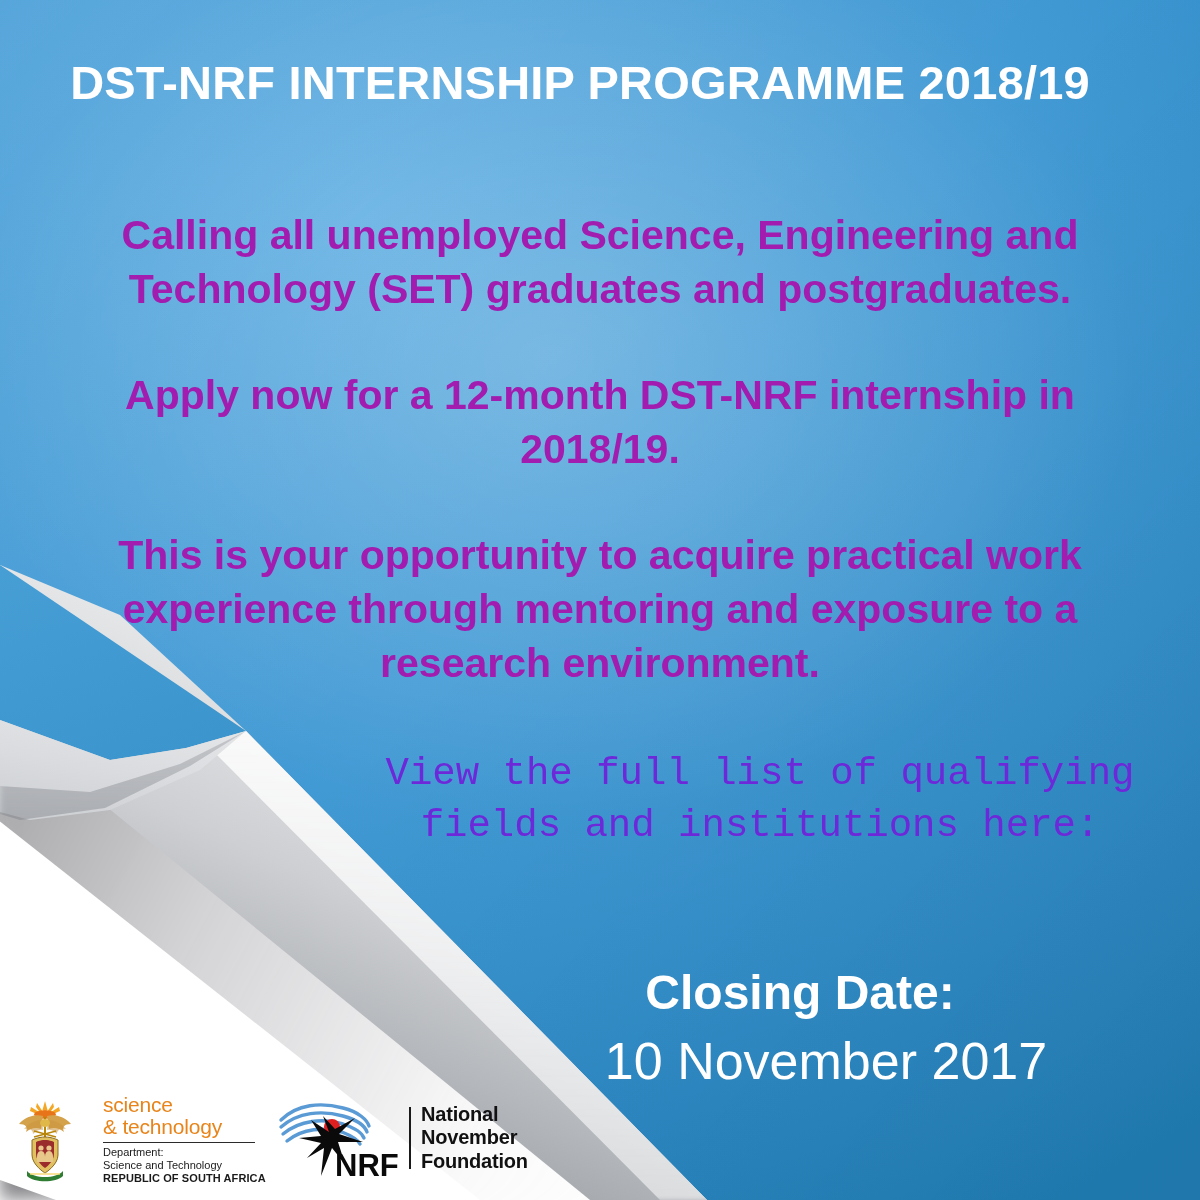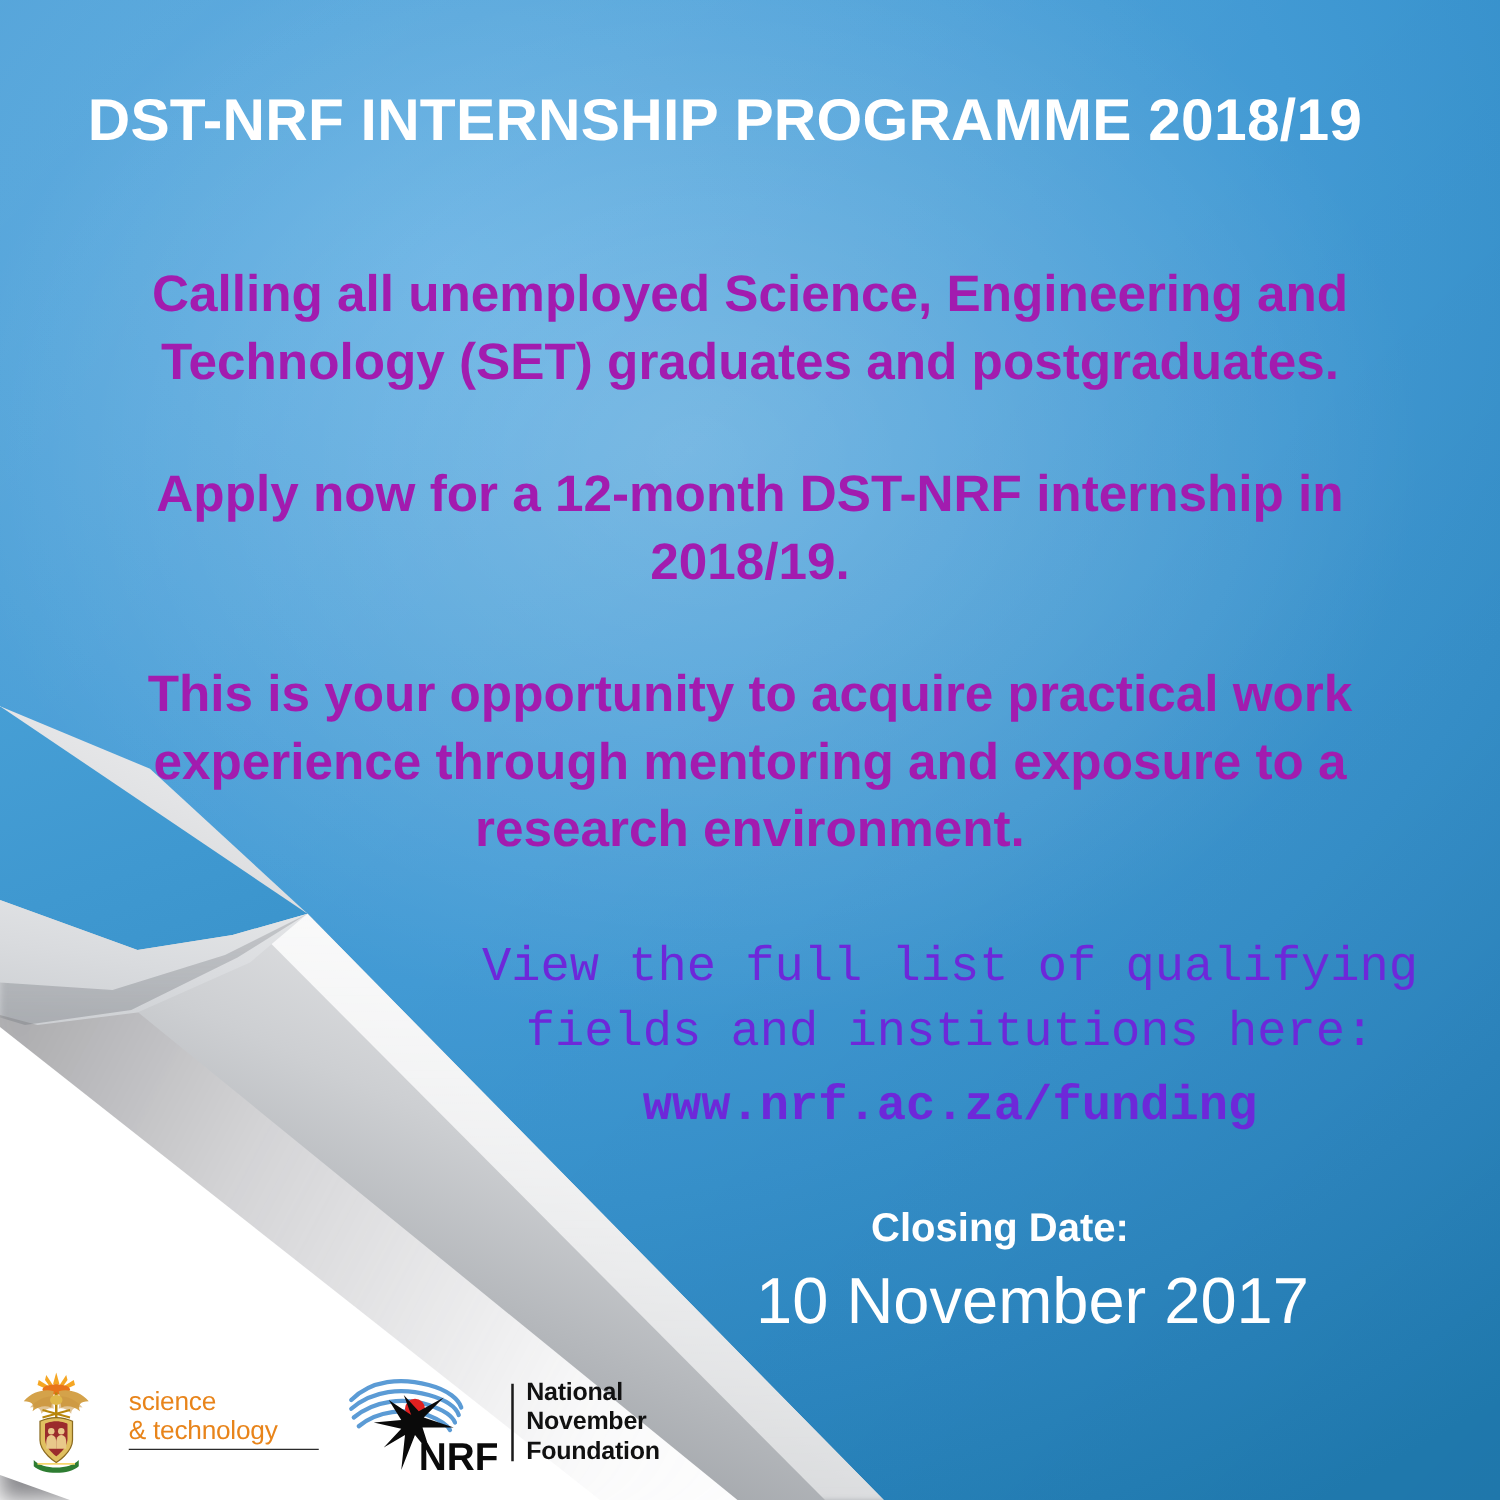--- a/index.html
+++ b/index.html
@@ -169,21 +169,21 @@
   }
 
   
   .content {
     position: absolute;
     inset: 0;
   }
 
   .title {
     position: absolute;
-    top: 71px;
+    top: 58px;
     left: 0;
     width: 1160px;
     text-align: center;
     color: #ffffff;
     font-family: "Liberation Sans", sans-serif;
     font-weight: bold;
     font-size: 47px;
     letter-spacing: 0.2px;
     line-height: 1.05;
     white-space: nowrap;
@@ -229,21 +229,21 @@
     width: 740px;
     top: 962px;
     text-align: center;
     color: #ffffff;
     font-family: "Liberation Sans", sans-serif;
     line-height: 1.3;
   }
   .closing-label {
     display: block;
     font-weight: bold;
-    font-size: 32px;
+    font-size: 48px;
   }
   .closing-date {
     display: block;
     font-weight: normal;
     font-size: 52px;
     margin-top: 4px;
     padding-left: 52px;
   }
 
   
@@ -333,21 +333,20 @@
     <div class="title">DST-NRF INTERNSHIP PROGRAMME 2018/19</div>
 
     <div class="para para-1">Calling all unemployed Science, Engineering and Technology (SET) graduates and postgraduates.</div>
 
     <div class="para para-2">Apply now for a 12-month DST-NRF internship in 2018/19.</div>
 
     <div class="para para-3">This is your opportunity to acquire practical work experience through mentoring and exposure to a research environment.</div>
 
     <div class="link-block">
       <span>View the full list of qualifying fields and institutions here:</span>
-      <span class="link-url">www.nrf.ac.za/funding</span>
     </div>
 
     <div class="closing">
       <span class="closing-label">Closing Date:</span>
       <span class="closing-date">10 November 2017</span>
     </div>
   </div>
 
   <div class="logos">
 
@@ -385,20 +384,25 @@
 
         <path d="M13 74 C20 82 42 82 49 74 L49 79 C42 86 20 86 13 79 Z" fill="#2E7D32"></path>
         <path d="M16 77 L46 77" stroke="#F5D76E" stroke-width="1.4" fill="none"></path>
       </svg>
       <div class="dst-text">
         <div class="dst-title">
           <div>science</div>
           <div>&amp; technology</div>
         </div>
         <div class="dst-rule"></div>
+        <div class="dst-sub">
+          <div>Department:</div>
+          <div>Science and Technology</div>
+          <div class="dst-sub-bold">REPUBLIC OF SOUTH AFRICA</div>
+        </div>
       </div>
     </div>
 
     <div class="nrf-logo">
       <svg class="nrf-mark" viewBox="0 0 122 84">
 
         <g stroke="#5b9bd5" fill="none" stroke-width="3.4" stroke-linecap="round">
           <path d="M4 24 C20 8 44 6 66 12 C82 16 90 24 92 30"></path>
           <path d="M4 31 C21 16 45 14 66 20 C80 24 88 30 90 36"></path>
           <path d="M6 38 C23 24 46 22 66 28 C78 32 85 37 87 42"></path>

